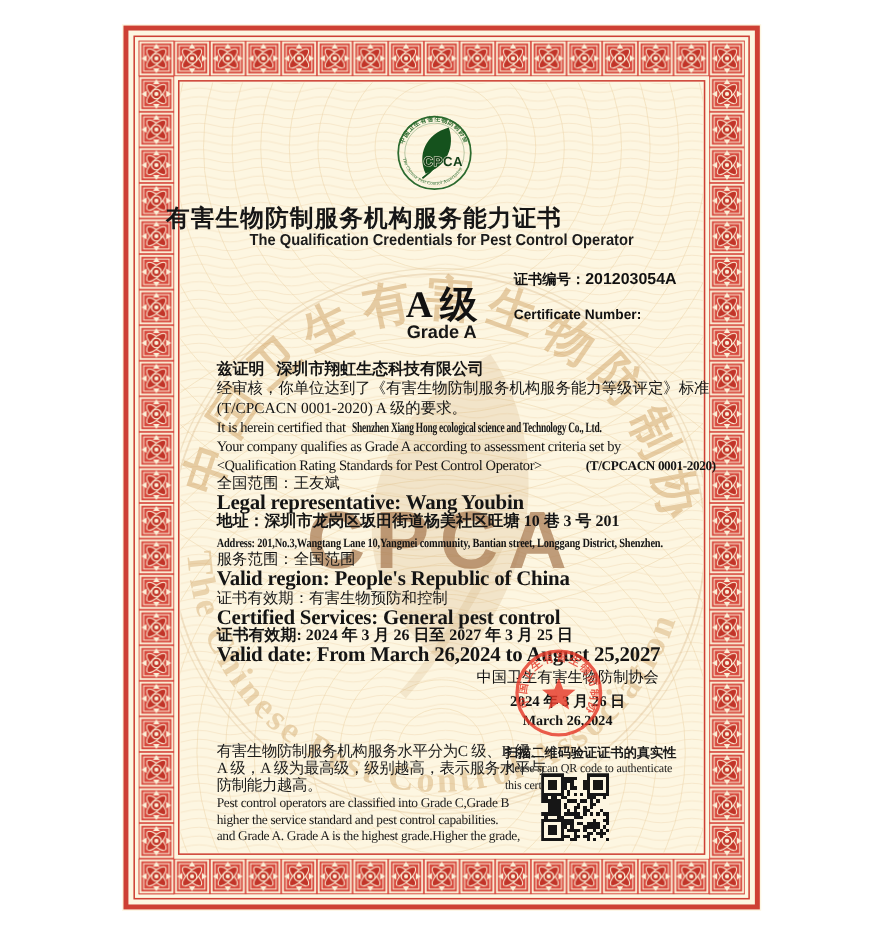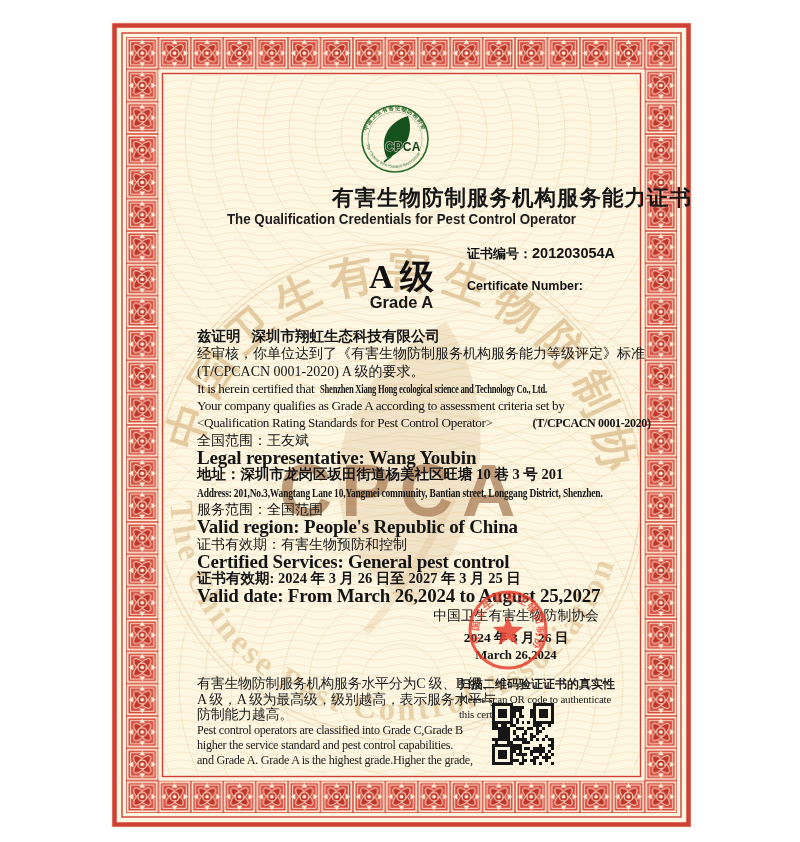--- a/index.html
+++ b/index.html
@@ -1,22 +1,22 @@
 <!DOCTYPE html>
 <html><head>
 <meta charset="utf-8">
 <style>
   html,body{margin:0;padding:0;background:#ffffff;}
   .stage{position:relative;width:800px;height:842px;background:#ffffff;overflow:hidden;
          font-family:"Liberation Serif",serif;}
   .certificate{position:absolute;left:111px;top:22px;width:581px;height:806px;background:#fdf6e1;}
   .certificate svg.layer{position:absolute;left:0;top:0;}
   .abs{position:absolute;white-space:nowrap;}
-  .c-title{left:0;top:161px;width:100%;text-align:right;font-family:"Liberation Sans",sans-serif;
-           font-weight:bold;font-size:21.5px;letter-spacing:1px;color:#161616;}
+  .c-title{left:0;top:161px;width:100%;text-align:left;font-family:"Liberation Sans",sans-serif;
+           font-weight:bold;font-size:21.5px;letter-spacing:1px;color:#161616;padding-left:40px;}
   .c-sub{left:0;top:189px;width:100%;text-align:center;font-family:"Liberation Sans",sans-serif;
          font-weight:bold;font-size:14.5px;color:#1c1c1c;transform:scaleX(.92);}
   .certno{left:356px;top:223px;font-family:"Liberation Sans",sans-serif;color:#111;}
   .certno .l1{font-size:13px;font-weight:bold;}
   .certno .l1 b{font-size:14.5px;}
   .certno .l2{font-size:12.5px;font-weight:bold;margin-top:16px;}
   .grade-cn{left:0;top:232px;width:100%;text-align:center;font-family:Liberation Serif, serif;
             font-weight:bold;font-size:34px;color:#111;}
   .grade-en{left:0;top:271px;width:100%;text-align:center;font-family:Liberation Sans, sans-serif;
             font-weight:bold;font-size:16.5px;color:#161616;}

